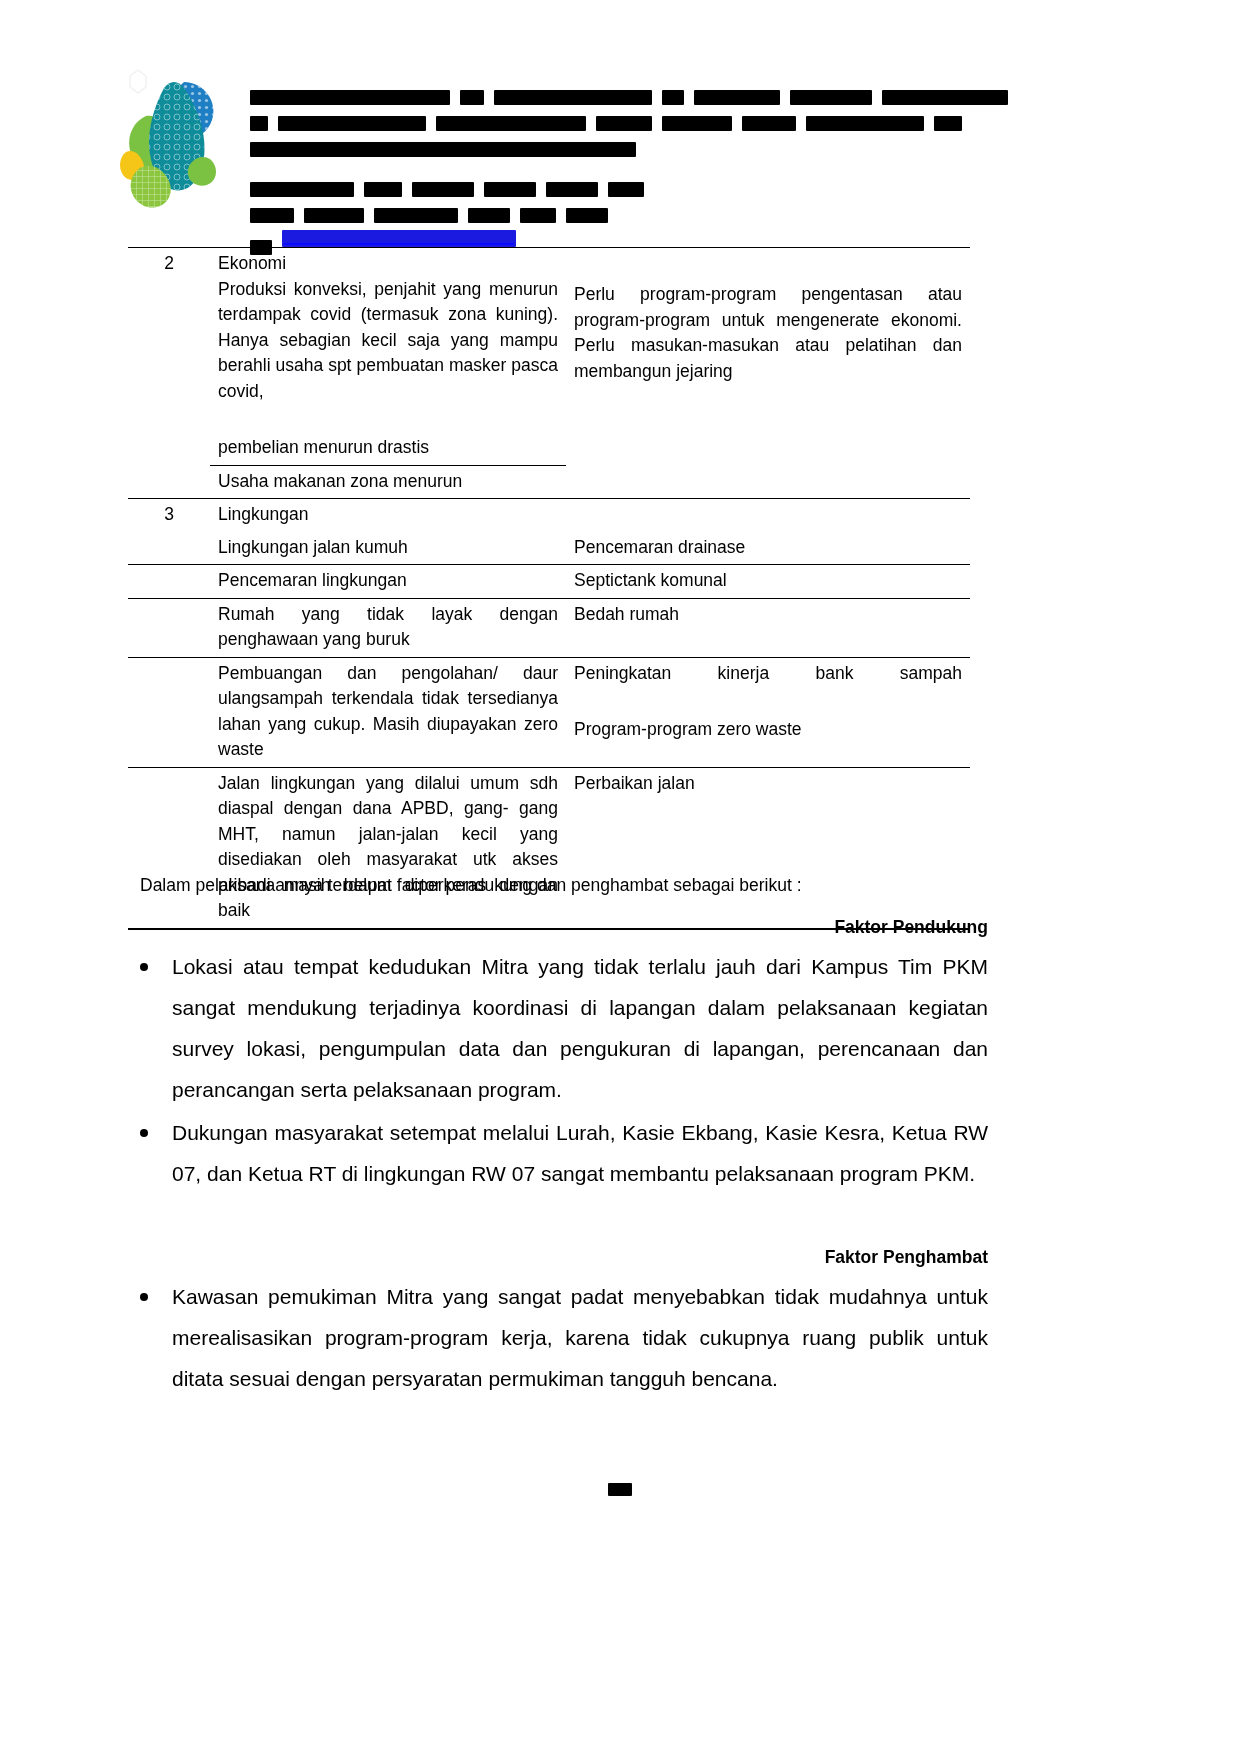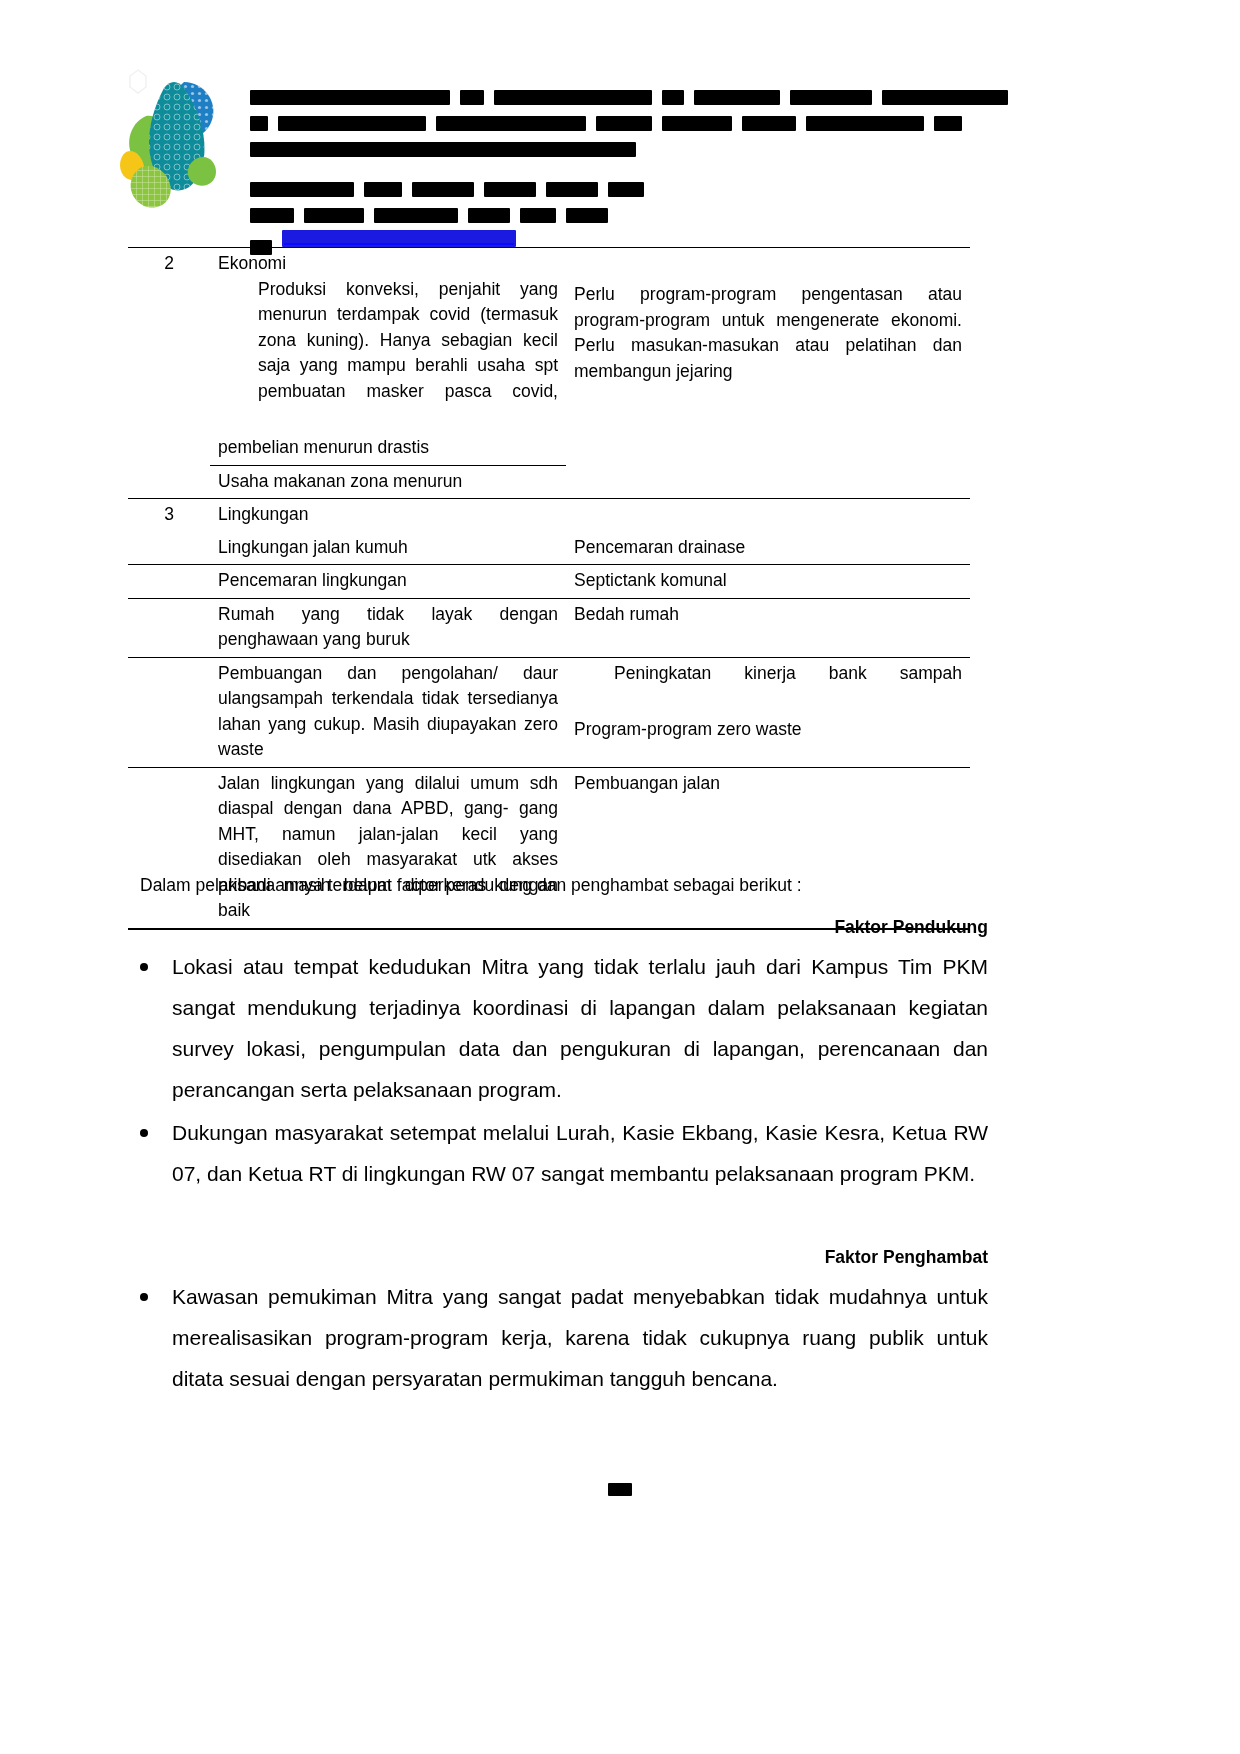--- a/index.html
+++ b/index.html
@@ -93,21 +93,21 @@
     vertical-align: top;
     padding: 3px 8px 4px 8px;
     font-size: 17.5px;
     line-height: 25.5px;
     font-family: "Liberation Sans", sans-serif;
   }
   td.c-no { width: 66px; text-align: center; padding-left: 0; padding-right: 0; }
   td.c-mid { width: 340px; }
   td.c-right { width: 388px; }
 
-  .just { text-align: justify; text-align-last: justify; margin-left: 40px; }
+  .just { text-align: justify; text-align-last: justify; }
   .just-last { text-align: justify; text-align-last: left; margin-top: 31px; }
   .bold { font-weight: normal; }
 
   
   tr.brd-full > td { border-bottom: 1.5px solid #000; }
   tr.brd-mid > td.c-mid { border-bottom: 1.5px solid #000; }
   tr.brd-mid > td.c-right { border-bottom: none; }
   tr.brd-thick > td { border-bottom: 2.5px solid #000; }
   .top-rule { border-top: 1.5px solid #000; }
 
@@ -292,21 +292,21 @@
         <td class="c-mid just-last">Pembuangan dan pengolahan/ daur ulangsampah terkendala tidak tersedianya lahan yang cukup. Masih diupayakan zero waste</td>
         <td class="c-right">
           <div class="just">Peningkatan kinerja bank sampah</div>
           <div class="just-last">Program-program zero waste</div>
         </td>
       </tr>
 
       <tr class="brd-thick">
         <td class="c-no"></td>
         <td class="c-mid just-last">Jalan lingkungan yang dilalui umum sdh diaspal dengan dana APBD, gang- gang MHT, namun jalan-jalan kecil yang disediakan oleh masyarakat utk akses pribadi masih belum diperkeras dengan baik</td>
-        <td class="c-right">Pembuangan jalan</td>
+        <td class="c-right">Perbaikan jalan</td>
       </tr>
     </tbody>
       </table>
   </div>
 
   <div class="body-text">
 
     <p class="intro">Dalam pelaksanaannya terdapat factor pendukung dan penghambat sebagai berikut :</p>
 
     <h3 class="section">Faktor Pendukung</h3>

